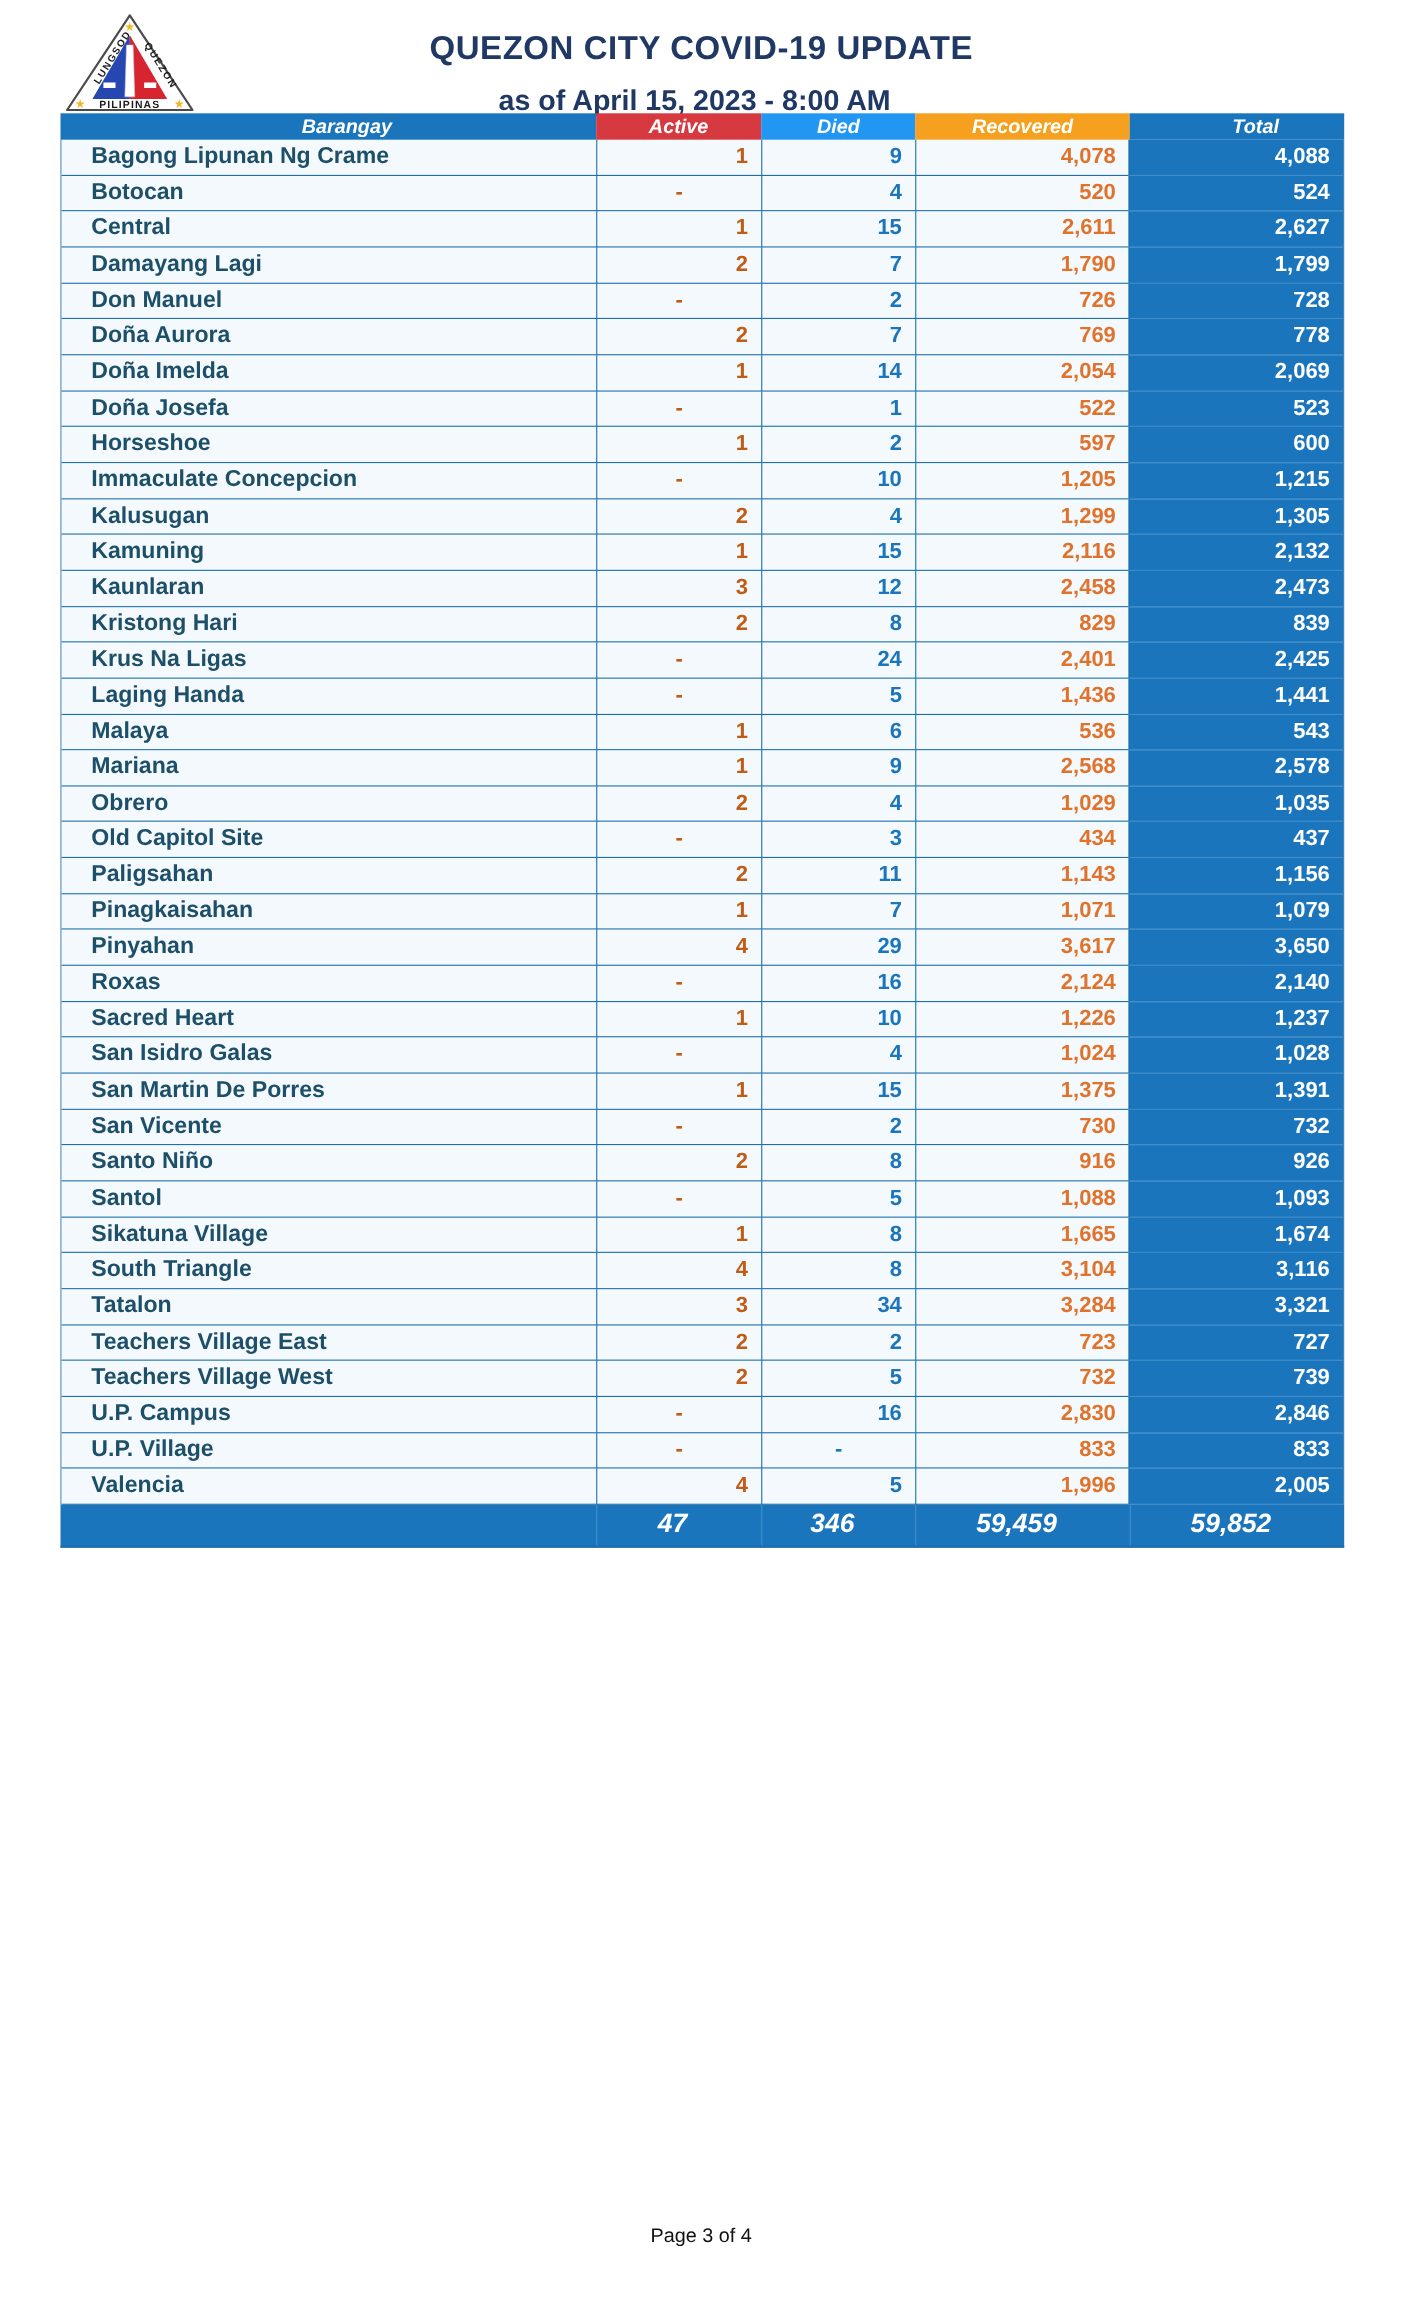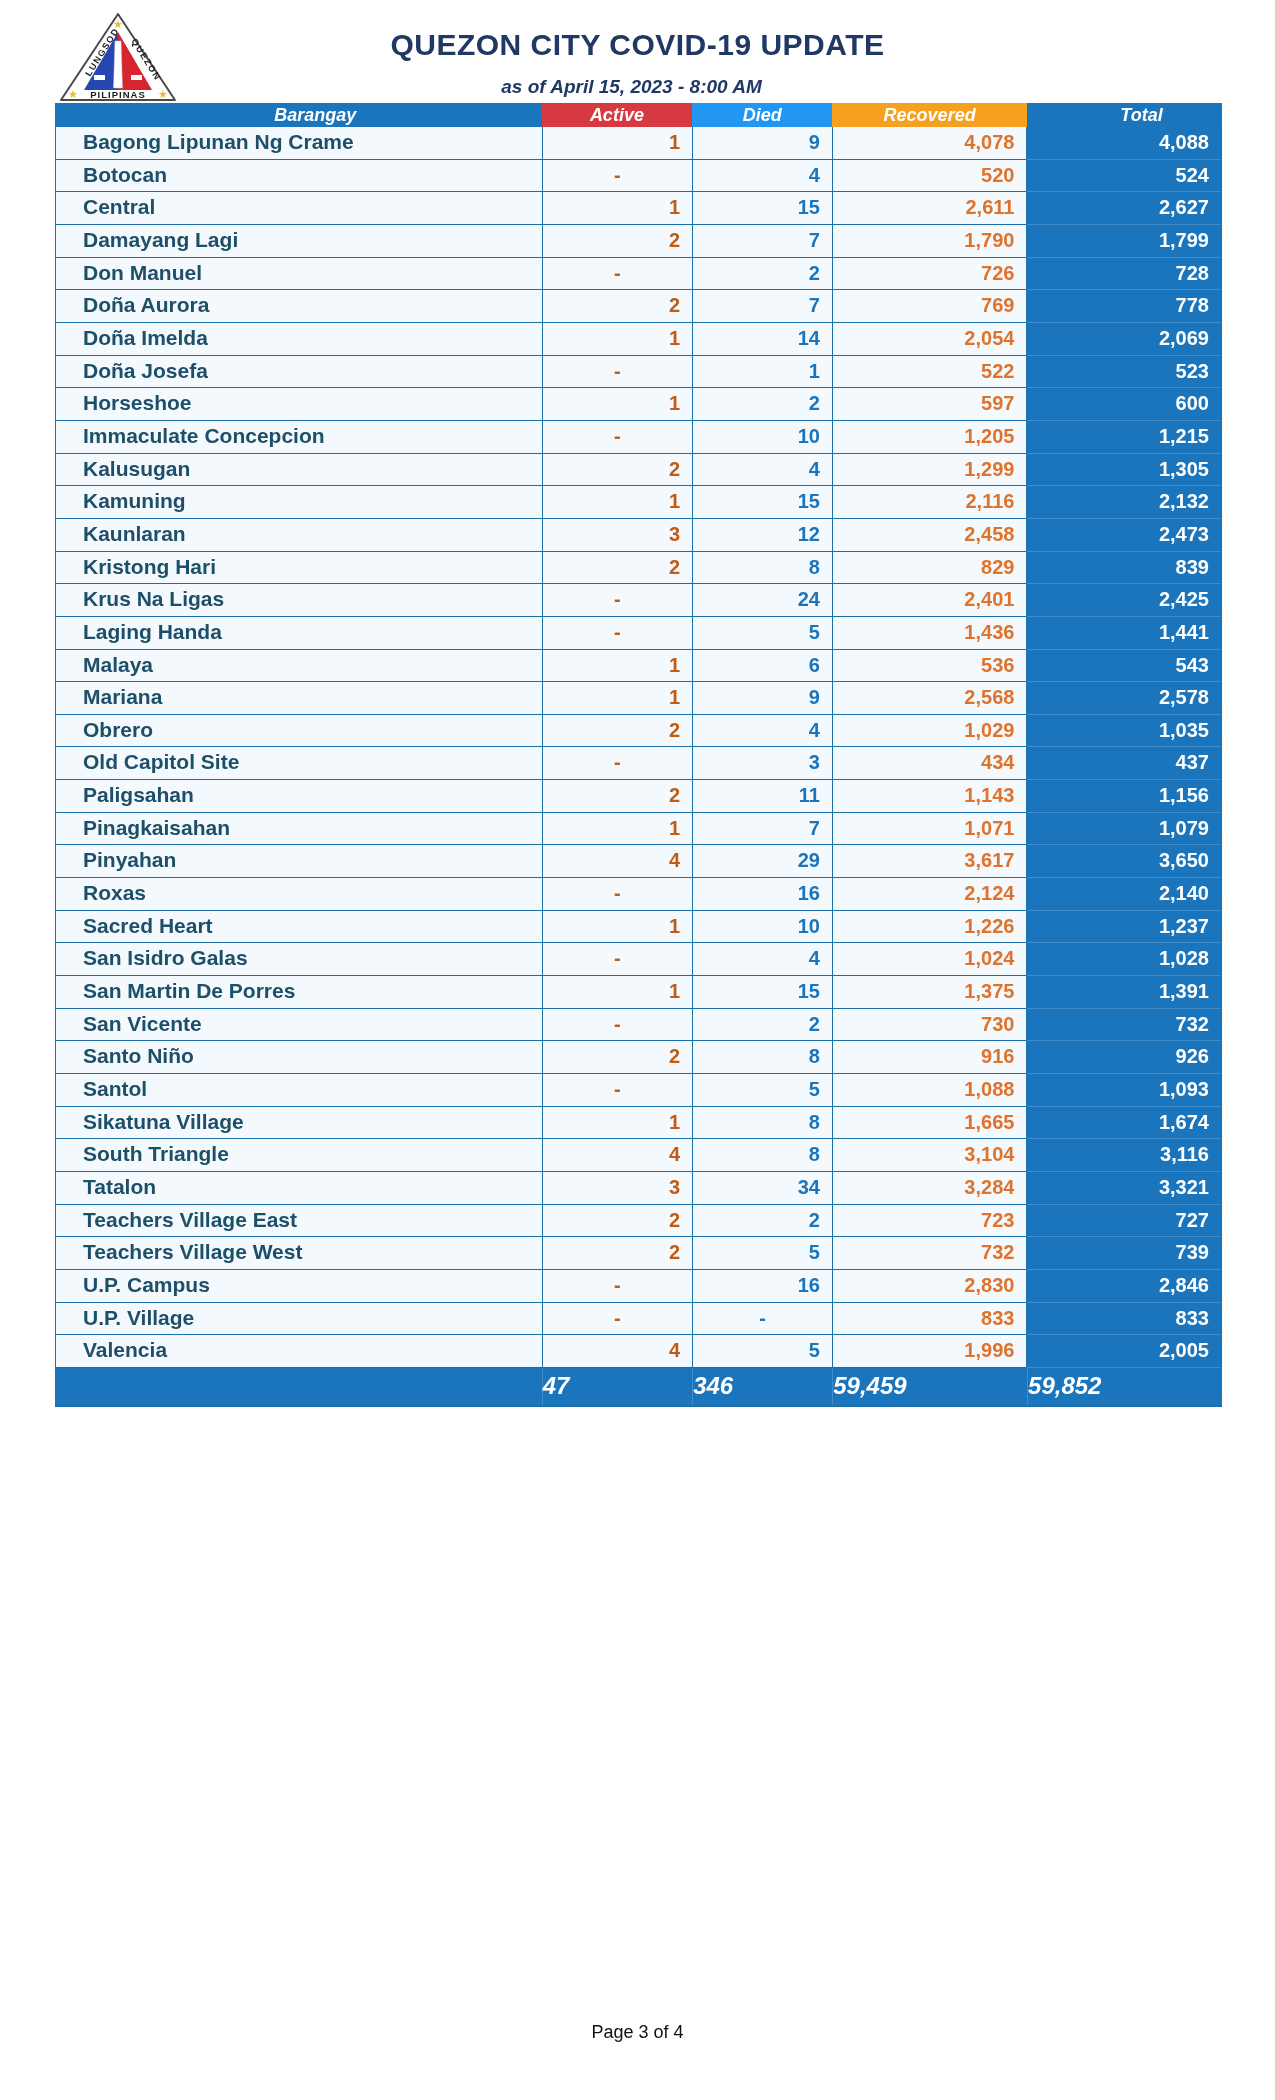--- a/index.html
+++ b/index.html
@@ -20,21 +20,21 @@
   html,body{margin:0;padding:0;background:#fff;}
   .page{
     position:relative;width:1275px;height:2100px;background:#ffffff;
     font-family:"Liberation Sans",sans-serif;overflow:hidden;
   }
   
   .report-header{position:absolute;top:0;left:0;width:100%;height:103px;}
   .seal{position:absolute;left:58px;top:11px;width:120px;height:95px;}
   .titles{position:absolute;left:0;top:14px;width:100%;text-align:center;}
   .title{margin:14px;font-size:30px;font-weight:bold;color:var(--title-navy);letter-spacing:.5px;}
-  .subtitle{margin:6px 12px 0 0;font-size:19px;font-weight:bold;color:var(--title-navy);font-style:italic;}
+  .subtitle{margin:6px 12px 0 0;font-size:26px;font-weight:bold;color:var(--title-navy);}
   
   .table-wrap{position:absolute;left:55px;top:103px;width:1167px;}
   .banner{
     height:30px;background:var(--banner-blue);color:#fff;font-weight:bold;
     font-size:21px;line-height:30px;padding-left:9px;box-sizing:border-box;
   }
   .thead{display:flex;height:24px;}
   .th{
     color:#fff;font-style:italic;font-weight:bold;font-size:18px;
     text-align:center;line-height:24px;box-sizing:border-box;
@@ -58,21 +58,21 @@
     background:var(--steel-blue);color:#ffffff;text-align:right;padding-right:12px;
     border-left:1.6px solid var(--grid-blue);border-bottom:1.6px solid var(--total-separator);
   }
   .cell.dash{text-align:center;padding-right:0;}
   .total-row{
     display:flex;height:37px;background:var(--steel-blue);color:#fff;
     font-weight:bold;font-style:italic;border-bottom:2px solid var(--grid-blue);
   }
   .tcell{box-sizing:border-box;font-size:24px;line-height:36px;white-space:nowrap;}
   .tcell.label{padding-left:27px;margin-top:34px;}
-  .tcell.num{text-align:left;padding-right:12px;border-left:1.6px solid var(--total-separator);}
+  .tcell.num{text-align:center;padding-right:12px;border-left:1.6px solid var(--total-separator);}
   
   .footer{position:absolute;top:2022px;left:0;width:100%;text-align:center;}
   .page-num{font-size:18px;color:#111111;font-family:"Liberation Sans",sans-serif;}
 </style>
 </head>
 <body>
 
 <div class="page">
 
   <div class="report-header">

